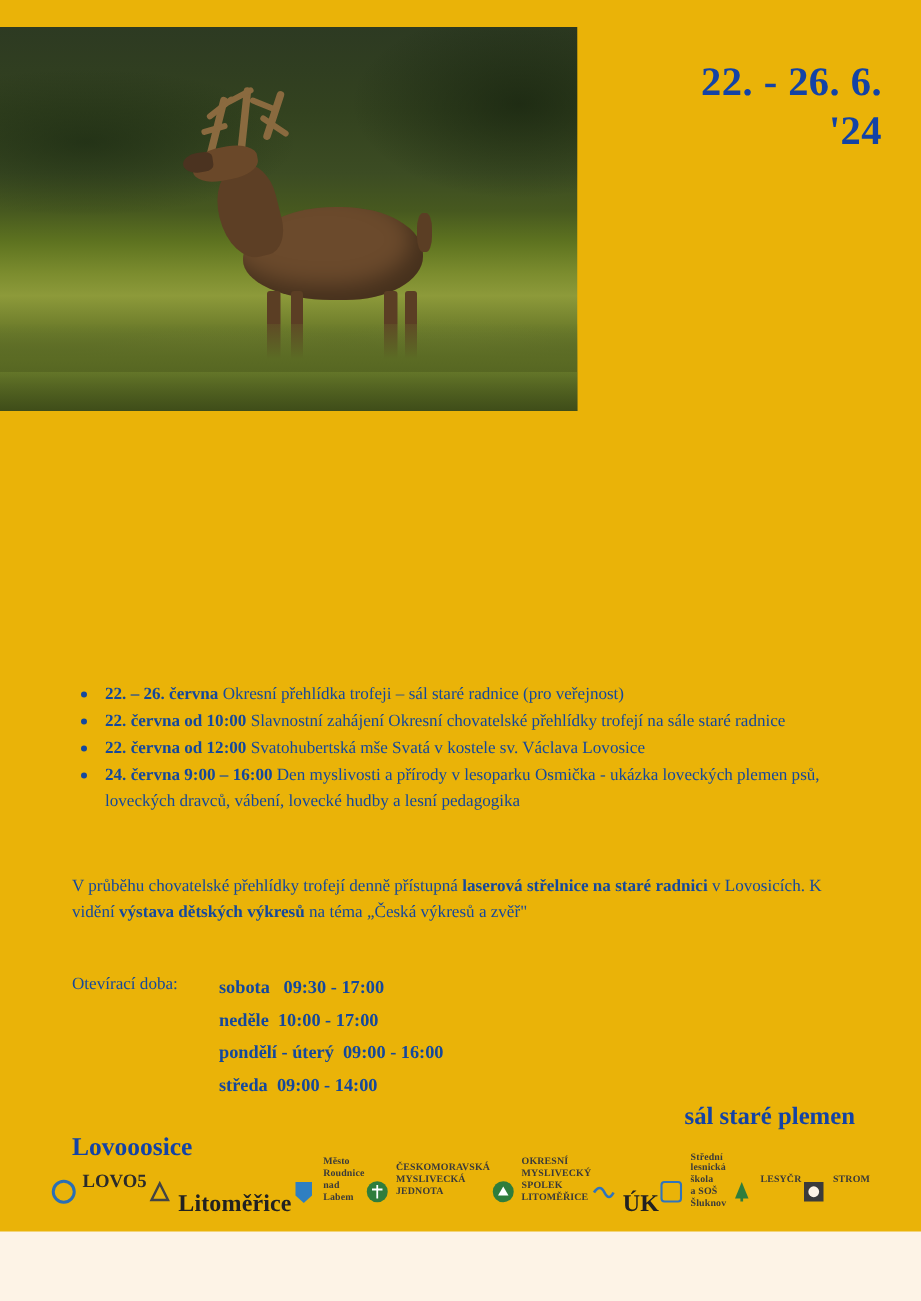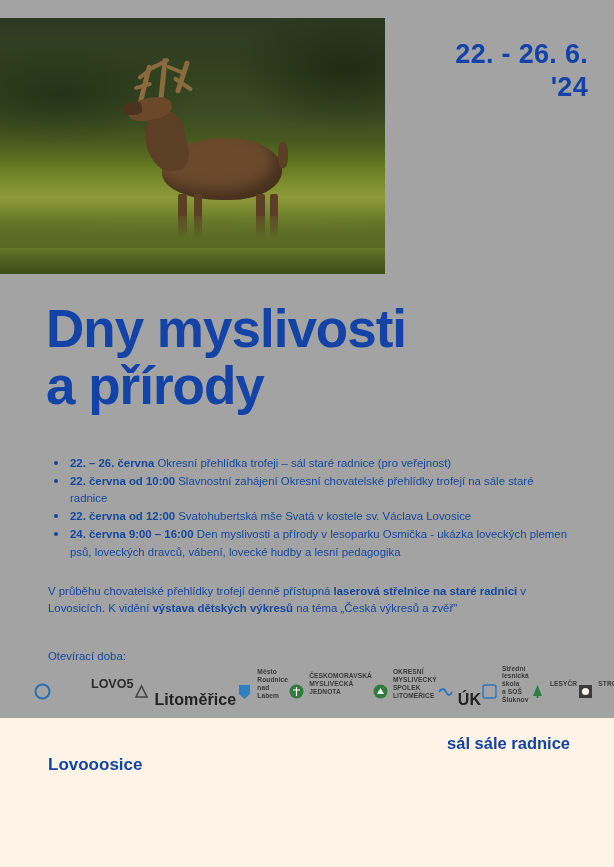--- a/index.html
+++ b/index.html
@@ -6,22 +6,23 @@
   html, body {
     width: 614px;
     height: 867px;
     background: #fdf3e6;
     font-family: "Liberation Sans", sans-serif;
     overflow: hidden;
   }
   .poster {
     position: relative;
     width: 614px;
-    height: 718px;
-    background: #a3a3a3;
+    height: 821px;
+    background: #eab308;
+    font-family: Liberation Serif, serif;
   }
 
   
   .photo-wrap {
     position: absolute;
     left: 0;
     top: 18px;
     width: 385px;
     height: 256px;
     overflow: hidden;
@@ -202,21 +203,21 @@
     line-height: 1.18;
     font-weight: bold;
     white-space: pre-line;
   }
   .logo .mark {
     width: 17px; height: 17px;
     flex: none;
   }
   .logo .txt { letter-spacing: .1px; }
   .logo.big .txt { font-size: 16px; color: #222; margin-top: 32px; }
-  .logo.lovo .txt { font-size: 12.5px; color: #2b2b2b; letter-spacing: 0; margin-left: 36px; }
+  .logo.lovo .txt { font-size: 12.5px; color: #2b2b2b; letter-spacing: 0; }
 </style>
 </head>
 <body>
 
 <div class="poster">
 
   <div class="photo-wrap">
     <div class="photo"></div>
     <div class="photo-fg"></div>
 
@@ -245,44 +246,46 @@
 
     <div class="grass"></div>
     <div class="grass2"></div>
   </div>
 
   <div class="date-block">
     <div>22. - 26. 6.</div>
     <div>'24</div>
   </div>
 
-  <div class="title">
-    <span class="l2">Dny myslivosti</span>
-    <span class="l2">a přírody</span>
-  </div>
 
   <div class="bullets">
     <ul>
       <li><b>22. – 26. června</b><span> Okresní přehlídka trofeji – sál staré radnice (pro veřejnost)</span></li>
       <li><b>22. června od 10:00</b><span> Slavnostní zahájení Okresní chovatelské přehlídky trofejí na sále staré radnice</span></li>
       <li><b>22. června od 12:00</b><span> Svatohubertská mše Svatá v kostele sv. Václava Lovosice</span></li>
       <li><b>24. června 9:00 – 16:00</b><span> Den myslivosti a přírody v lesoparku Osmička - ukázka loveckých plemen psů, loveckých dravců, vábení, lovecké hudby a lesní pedagogika</span></li>
     </ul>
   </div>
 
   <div class="para"><span>V průběhu chovatelské přehlídky trofejí denně přístupná </span><b>laserová střelnice na staré radnici</b><span> v Lovosicích. K vidění </span><b>výstava dětských výkresů</b><span> na téma „Česká výkresů a zvěř"</span></div>
 
   <div class="hours">
     <div class="hours-label">Otevírací doba:</div>
+    <div class="hours-list">
+      <div>sobota   09:30 - 17:00</div>
+      <div>neděle  10:00 - 17:00</div>
+      <div>pondělí - úterý  09:00 - 16:00</div>
+      <div>středa  09:00 - 14:00</div>
+    </div>
   </div>
 
   <div class="city">Lovooosice</div>
 
   <div class="venues">
-    <div>sál sále radnice</div>
+    <div>sál staré plemen</div>
   </div>
 
   <div class="logos">
 
     <div class="logo lovo">
       <span class="mark">
         <svg width="17" height="17" viewBox="0 0 17 17">
             <circle cx="8.5" cy="8.5" r="7" fill="none" stroke="#2b6fb5" stroke-width="2"></circle>
           </svg>
       </span>

